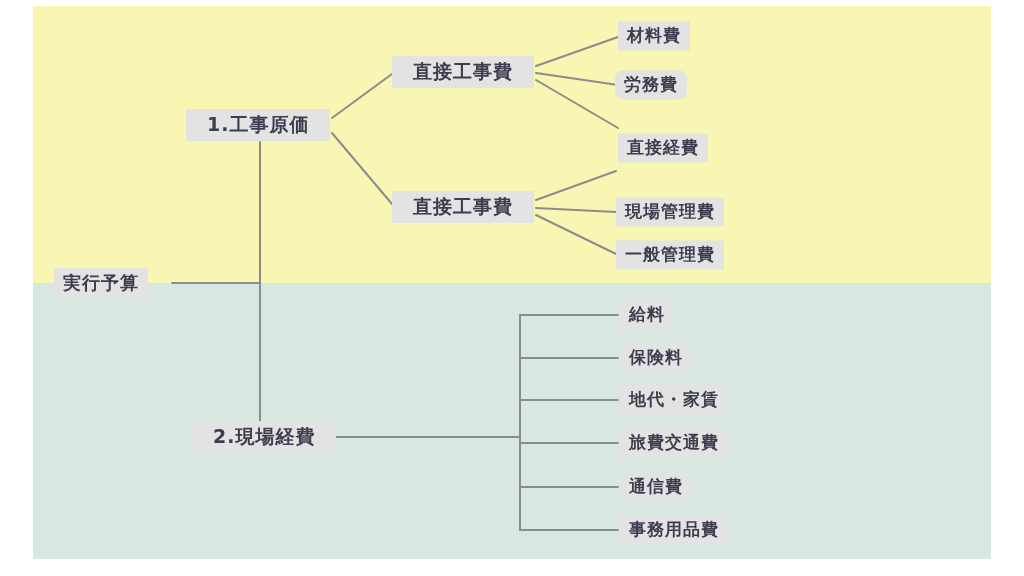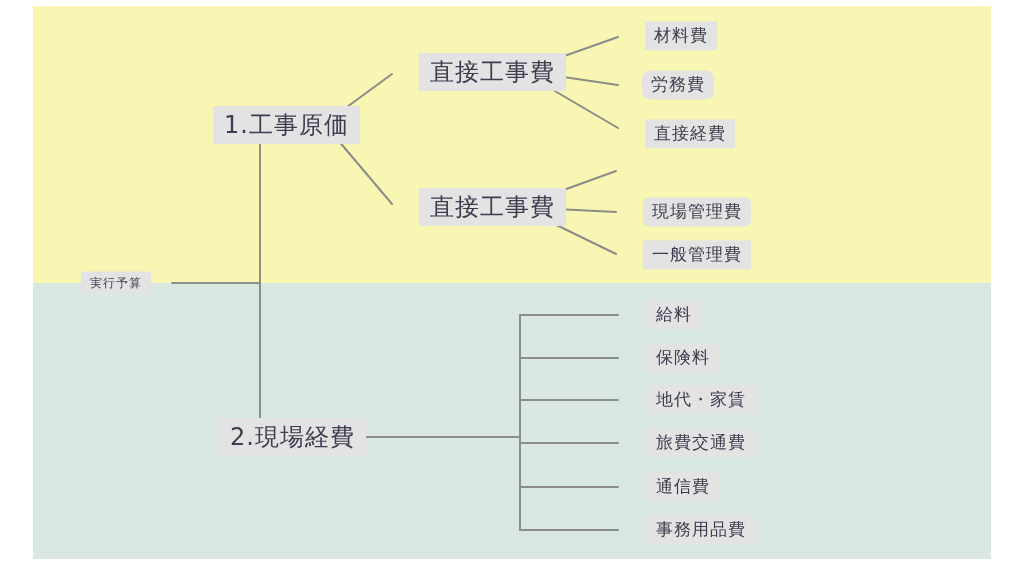--- a/index.html
+++ b/index.html
@@ -39,39 +39,38 @@
   svg.connectors line {
     stroke: var(--line);
     stroke-width: 2;
     stroke-linecap: round;
   }
   .node {
     position: absolute;
     transform: translateY(-50%);
     background: var(--node-background);
     color: var(--node-text);
-    font-weight: normal;
+    font-weight: bold;
     font-size: 17px;
     line-height: 1.25;
     padding: 4px 9px;
     white-space: nowrap;
     letter-spacing: 1px;
-    margin-left: 27px;
   }
-  .node.big { font-size: 24px; padding: 4px 11px; }
-  .n-root     { left: 54px;  top: 283px; font-size: 12px; }
+  .node.big { font-size: 19px; padding: 4px 21px; }
+  .n-root     { left: 54px;  top: 283px; font-size: 18px; }
   .n-cost     { left: 186px; top: 125px; text-align: center; }
   .n-site     { left: 192px; top: 437px; }
   .n-direct   { left: 392px; top: 72px;  }
   .n-indirect { left: 392px; top: 207px; }
   .n-d0 { left: 618px; top: 36px;  }
   .n-d1 { left: 615px; top: 85px; border-radius: 8px;  }
-  .n-d2 { left: 618px; top: 134px; }
+  .n-d2 { left: 618px; top: 148px; }
   .n-i0 { left: 616px; top: 170px; }
-  .n-i1 { left: 616px; top: 212px; border-radius: 6px; }
+  .n-i1 { left: 616px; top: 212px; }
   .n-i2 { left: 616px; top: 255px; }
   .n-s0 { left: 620px; top: 315px; }
   .n-s1 { left: 620px; top: 358px; }
   .n-s2 { left: 620px; top: 400px; }
   .n-s3 { left: 620px; top: 443px; }
   .n-s4 { left: 620px; top: 487px; }
   .n-s5 { left: 620px; top: 530px; }
 </style>
 </head>
 <body>

